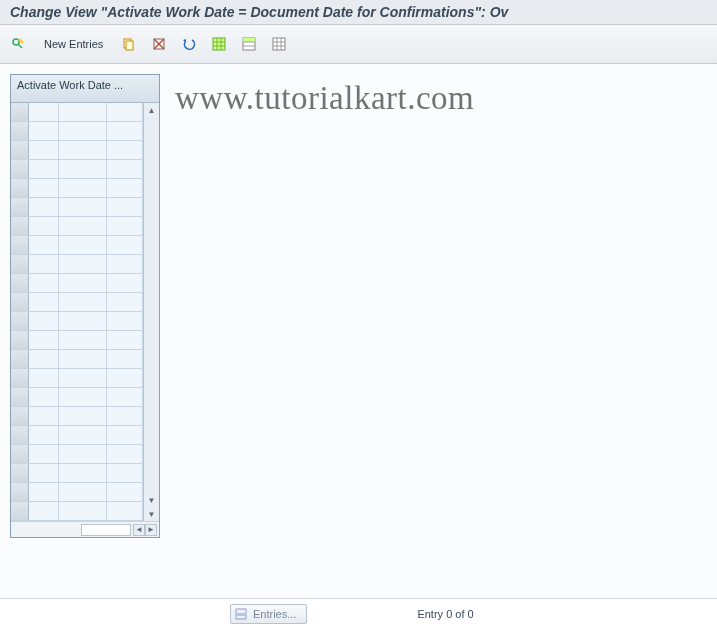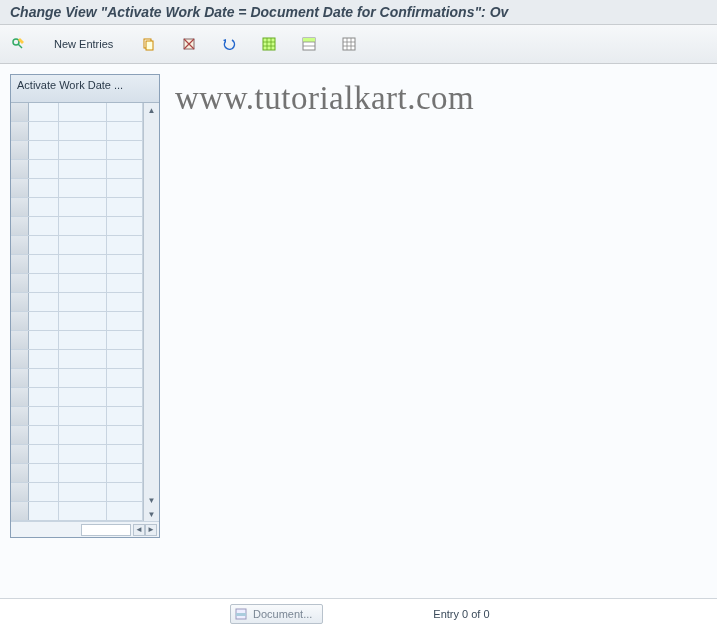--- a/index.html
+++ b/index.html
@@ -20,21 +20,21 @@
       font-style: italic;
       font-size: 14px;
       color: #3a4a5a;
     }
     .toolbar {
       background: linear-gradient(#f6f8fa,#e8ecf0);
       border-bottom: 1px solid #c8ccd0;
       padding: 19px 8px;
       display: flex;
       align-items: center;
-      gap: 20px;
+      gap: 10px;
       height: 28px;
     }
     .tb-btn {
       display: inline-flex;
       align-items: center;
       justify-content: center;
       height: 20px;
       min-width: 20px;
       padding: 0 2px;
       cursor: pointer;
@@ -408,16 +408,16 @@
     </div>
   </div>
 </div>
 
 <div class="footer">
   <span class="position-btn">
     <svg class="icon-sm" viewBox="0 0 12 12">
         <rect x="1" y="1" width="10" height="10" fill="#eef" stroke="#99b"></rect>
         <rect x="1" y="5" width="10" height="3" fill="#acd"></rect>
       </svg>
-    <span>Document...</span>
+    <span>Entries...</span>
   </span>
   <span class="entry-text">Entry 0 of 0</span>
 </div>
 
 </body></html>

